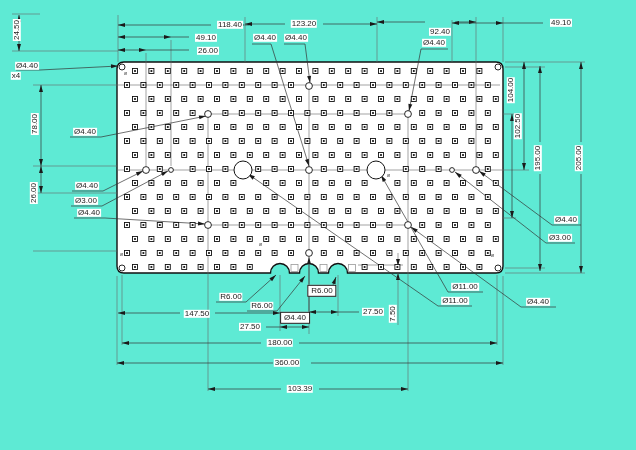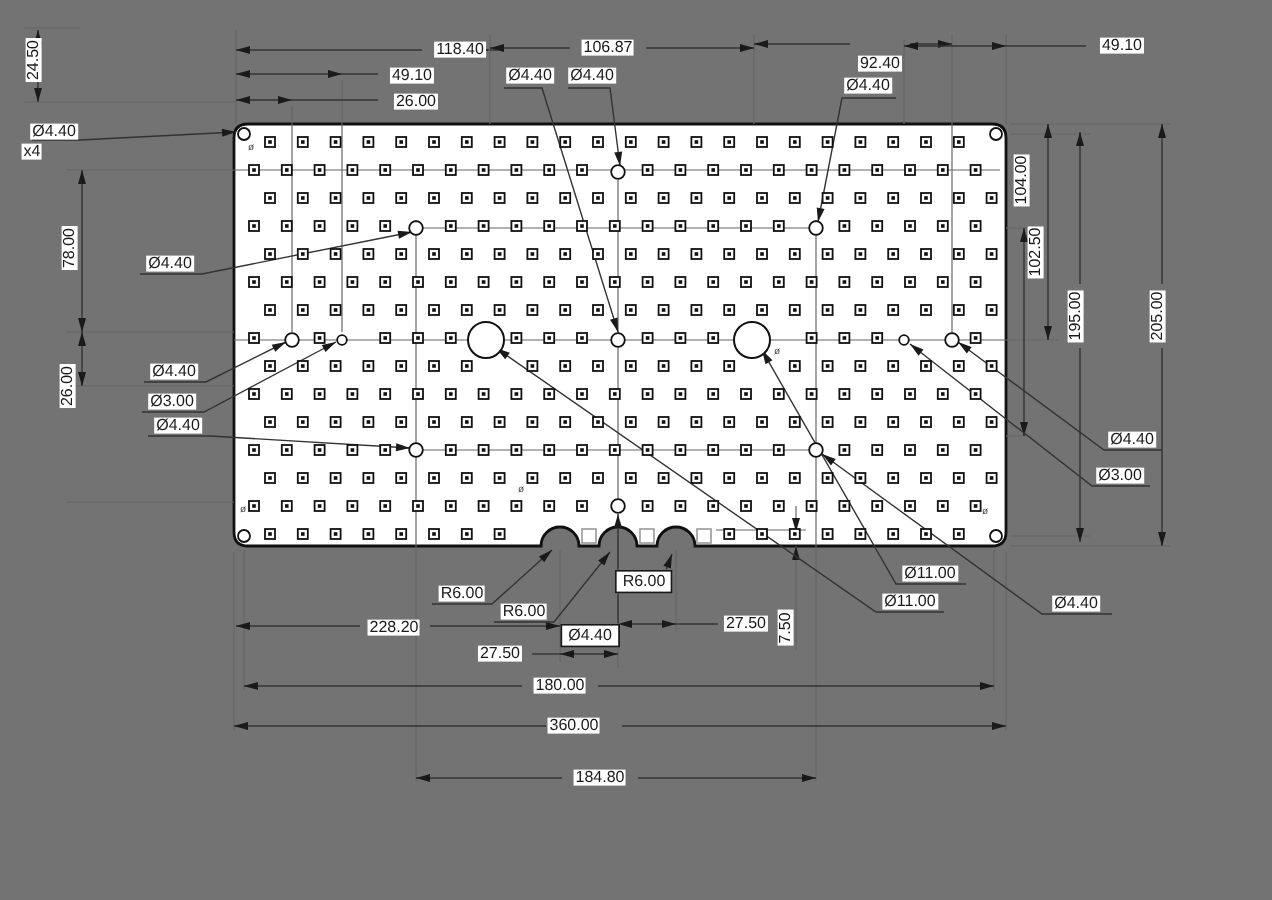--- a/index.html
+++ b/index.html
@@ -1,16 +1,16 @@
 <!DOCTYPE html>
 <html><head>
 <meta charset="utf-8">
 <style>
   html,body{margin:0;padding:0;background:#fff;}
-  #stage{position:relative;width:636px;height:450px;background:#737373;overflow:hidden;
+  #stage{position:relative;width:636px;height:450px;background:#5eead4;overflow:hidden;
          font-family:"Liberation Sans",sans-serif;}
   #cad-svg{position:absolute;left:0;top:0;}
   .lbl{position:absolute;font-size:8px;line-height:1.05;color:#1a1a1a;background:#fff;
        padding:0 1px;white-space:nowrap;transform:translate(-50%,-50%);z-index:2;}
   .lbl.v{transform:translate(-50%,-50%) rotate(-90deg);}
   .lbl.boxed{border:1px solid #1a1a1a;padding:1px 3px;}
 </style>
 </head>
 <body>
 
@@ -824,21 +824,21 @@
       <circle cx="408" cy="225" r="3.4" fill="#fff" stroke="#111" stroke-width="0.9"></circle>
       <circle cx="309" cy="253" r="3.4" fill="#fff" stroke="#111" stroke-width="0.9"></circle>
       <text x="124" y="75" font-size="5" fill="#444" font-family="&quot;Liberation Sans&quot;,sans-serif">ø</text>
       <text x="120" y="256" font-size="5" fill="#444" font-family="&quot;Liberation Sans&quot;,sans-serif">ø</text>
       <text x="387" y="177" font-size="5" fill="#444" font-family="&quot;Liberation Sans&quot;,sans-serif">ø</text>
       <text x="491" y="257" font-size="5" fill="#444" font-family="&quot;Liberation Sans&quot;,sans-serif">ø</text>
       <text x="259" y="246" font-size="5" fill="#444" font-family="&quot;Liberation Sans&quot;,sans-serif">ø</text>
     </svg>
 
   <div class="lbl" style="left:230px;top:25px">118.40</div>
-  <div class="lbl" style="left:304px;top:24px">106.87</div>
+  <div class="lbl" style="left:304px;top:24px">123.20</div>
   <div class="lbl" style="left:440px;top:32px">92.40</div>
   <div class="lbl" style="left:206px;top:38px">49.10</div>
   <div class="lbl" style="left:208px;top:51px">26.00</div>
   <div class="lbl" style="left:265px;top:38px">Ø4.40</div>
   <div class="lbl" style="left:296px;top:38px">Ø4.40</div>
   <div class="lbl" style="left:434px;top:43px">Ø4.40</div>
   <div class="lbl" style="left:561px;top:23px">49.10</div>
   <div class="lbl v" style="left:17px;top:30px">24.50</div>
   <div class="lbl" style="left:27px;top:66px">Ø4.40</div>
   <div class="lbl" style="left:16px;top:76px">x4</div>
@@ -853,21 +853,21 @@
   <div class="lbl v" style="left:538px;top:158px">195.00</div>
   <div class="lbl v" style="left:579px;top:158px">205.00</div>
   <div class="lbl" style="left:566px;top:220px">Ø4.40</div>
   <div class="lbl" style="left:560px;top:238px">Ø3.00</div>
   <div class="lbl" style="left:465px;top:287px">Ø11.00</div>
   <div class="lbl" style="left:455px;top:301px">Ø11.00</div>
   <div class="lbl" style="left:538px;top:302px">Ø4.40</div>
   <div class="lbl" style="left:231px;top:297px">R6.00</div>
   <div class="lbl" style="left:262px;top:306px">R6.00</div>
   <div class="lbl boxed" style="left:322px;top:291px">R6.00</div>
-  <div class="lbl" style="left:197px;top:314px">228.20</div>
+  <div class="lbl" style="left:197px;top:314px">147.50</div>
   <div class="lbl" style="left:250px;top:327px">27.50</div>
   <div class="lbl boxed" style="left:295px;top:318px">Ø4.40</div>
   <div class="lbl" style="left:373px;top:312px">27.50</div>
   <div class="lbl v" style="left:393px;top:314px">7.50</div>
   <div class="lbl" style="left:280px;top:343px">180.00</div>
   <div class="lbl" style="left:287px;top:363px">360.00</div>
-  <div class="lbl" style="left:300px;top:389px">184.80</div>
+  <div class="lbl" style="left:300px;top:389px">103.39</div>
 </div>
 
 </body></html>

